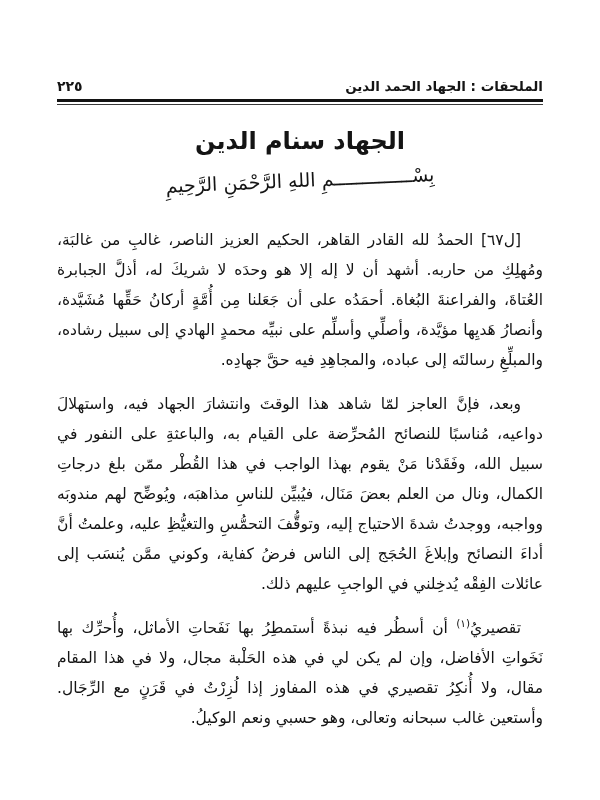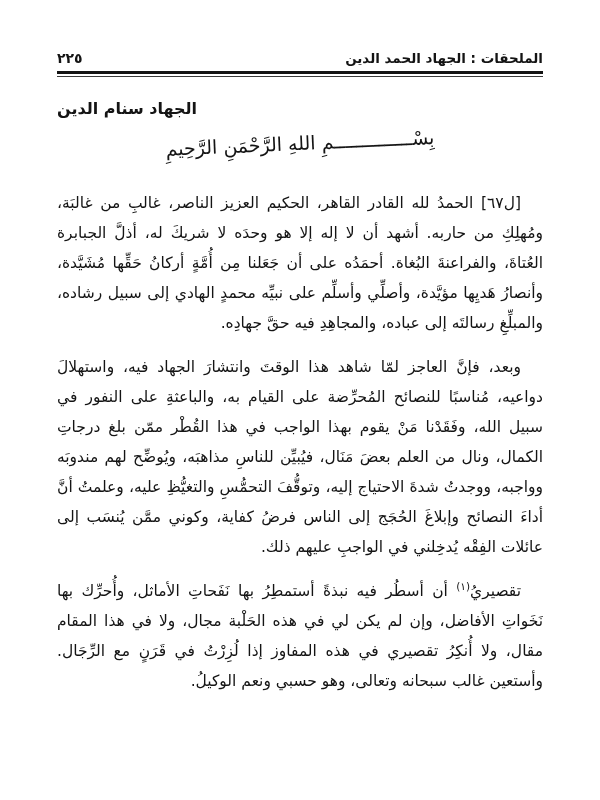--- a/index.html
+++ b/index.html
@@ -28,37 +28,37 @@
   .running-header {
     direction: rtl;
     display: flex;
     justify-content: space-between;
     align-items: flex-end;
     font-size: 13.5px;
     font-weight: bold;
     padding-bottom: 5px;
   }
   .running-title { letter-spacing: 0; }
-  .page-number { font-size: 14px; letter-spacing: 2px; }
+  .page-number { font-size: 14px; letter-spacing: 2px; margin-top: 28px; }
   .header-rule {
     border-top: 3px solid #131313;
     height: 3px;
     position: relative;
   }
   .header-rule::after {
     content: "";
     display: block;
     border-top: 1.2px solid #3a3a3a;
     margin-top: 2px;
   }
   
   .chapter-title {
     direction: rtl;
-    text-align: left;
-    font-size: 16px;
+    text-align: center;
+    font-size: 24px;
     font-weight: bold;
     margin: 22px 0 6px 0;
   }
   .basmala {
     direction: rtl;
     text-align: center;
     font-size: 19px;
     font-weight: normal;
     margin: 8px 0 20px 0;
     transform: rotate(-2.5deg);

